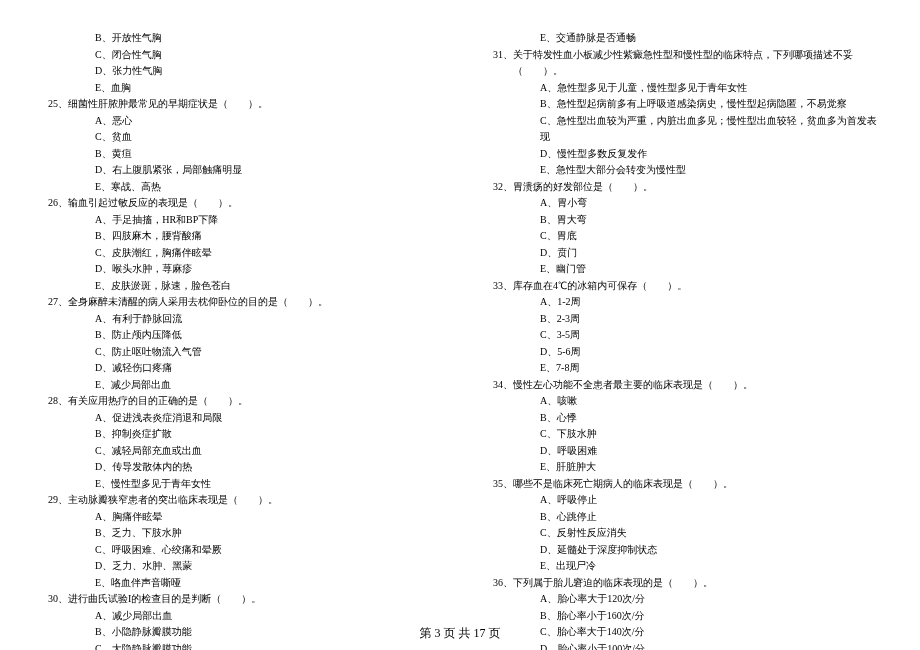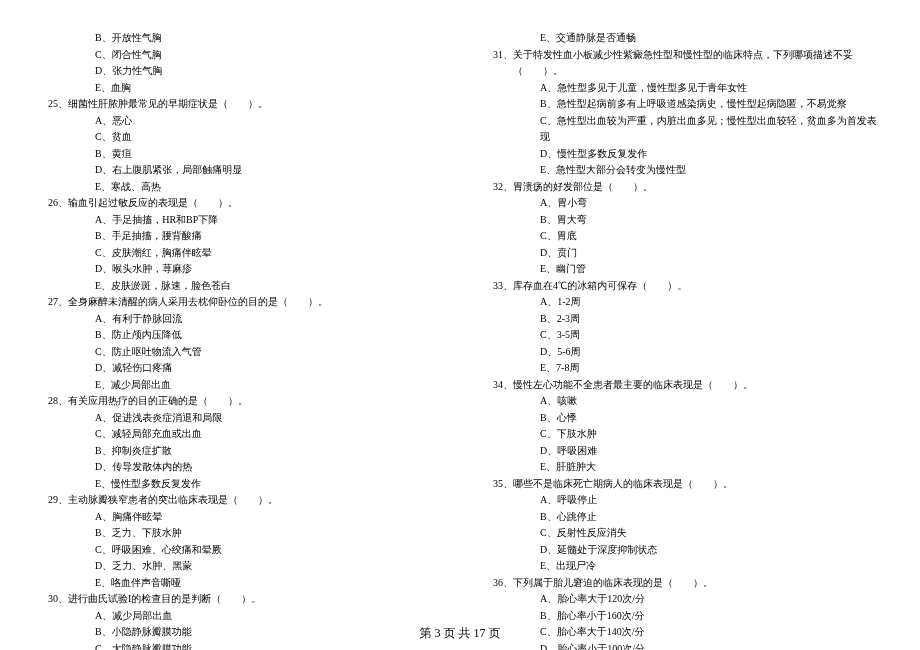--- a/index.html
+++ b/index.html
@@ -53,36 +53,36 @@
       <div class="option-line">D、张力性气胸</div>
       <div class="option-line">E、血胸</div>
       <div class="question-line">25、细菌性肝脓肿最常见的早期症状是（　　）。</div>
       <div class="option-line">A、恶心</div>
       <div class="option-line">C、贫血</div>
       <div class="option-line">B、黄疸</div>
       <div class="option-line">D、右上腹肌紧张，局部触痛明显</div>
       <div class="option-line">E、寒战、高热</div>
       <div class="question-line">26、输血引起过敏反应的表现是（　　）。</div>
       <div class="option-line">A、手足抽搐，HR和BP下降</div>
-      <div class="option-line">B、手足抽搐，腰背酸痛</div>
+      <div class="option-line">B、四肢麻木，腰背酸痛</div>
       <div class="option-line">C、皮肤潮红，胸痛伴眩晕</div>
       <div class="option-line">D、喉头水肿，荨麻疹</div>
       <div class="option-line">E、皮肤淤斑，脉速，脸色苍白</div>
       <div class="question-line">27、全身麻醉未清醒的病人采用去枕仰卧位的目的是（　　）。</div>
       <div class="option-line">A、有利于静脉回流</div>
       <div class="option-line">B、防止颅内压降低</div>
       <div class="option-line">C、防止呕吐物流入气管</div>
       <div class="option-line">D、减轻伤口疼痛</div>
       <div class="option-line">E、减少局部出血</div>
       <div class="question-line">28、有关应用热疗的目的正确的是（　　）。</div>
       <div class="option-line">A、促进浅表炎症消退和局限</div>
+      <div class="option-line">B、抑制炎症扩散</div>
       <div class="option-line">C、减轻局部充血或出血</div>
-      <div class="option-line">B、抑制炎症扩散</div>
       <div class="option-line">D、传导发散体内的热</div>
-      <div class="option-line">E、慢性型多数反复发作</div>
+      <div class="option-line">E、慢性型多见于青年女性</div>
       <div class="question-line">29、主动脉瓣狭窄患者的突出临床表现是（　　）。</div>
       <div class="option-line">A、胸痛伴眩晕</div>
       <div class="option-line">B、乏力、下肢水肿</div>
       <div class="option-line">C、呼吸困难、心绞痛和晕厥</div>
       <div class="option-line">D、乏力、水肿、黑蒙</div>
       <div class="option-line">E、咯血伴声音嘶哑</div>
       <div class="question-line">30、进行曲氏试验I的检查目的是判断（　　）。</div>
       <div class="option-line">A、减少局部出血</div>
       <div class="option-line">B、小隐静脉瓣膜功能</div>
       <div class="option-line">C、大隐静脉瓣膜功能</div>

